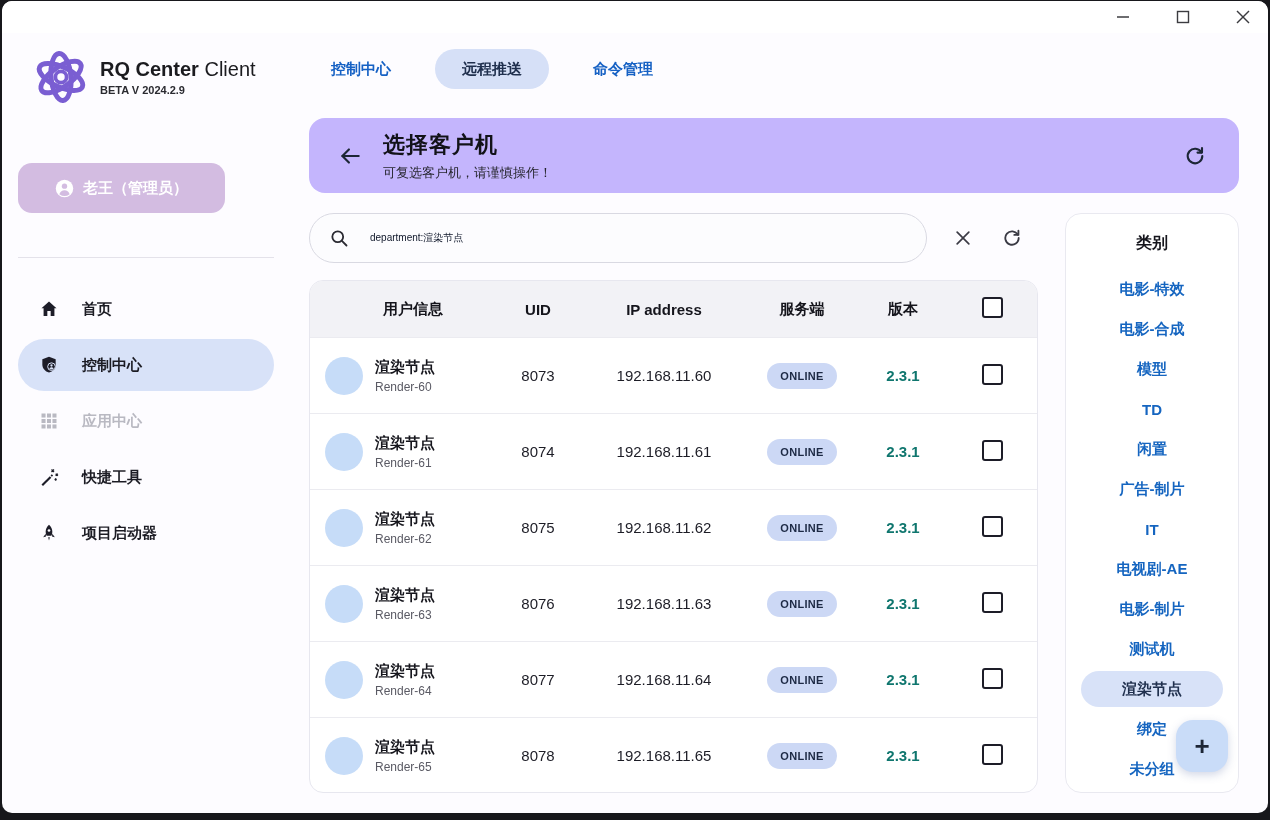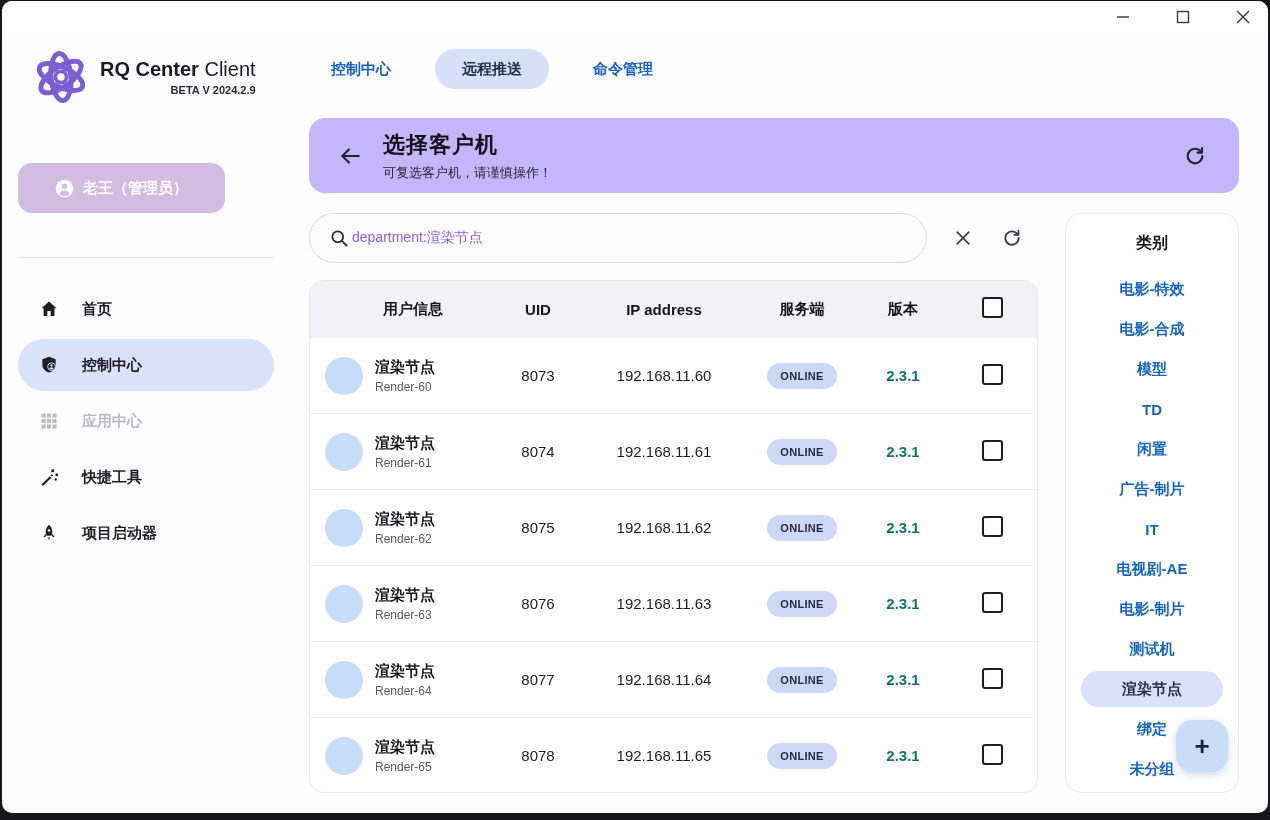--- a/index.html
+++ b/index.html
@@ -13,21 +13,21 @@
     background:#fdfcff;border-radius:10px;overflow:hidden;
   }
   
   .titlebar{position:absolute;top:0;left:0;right:0;height:32px;background:#ffffff;}
   .win-controls{position:absolute;right:14px;top:0;height:32px;display:flex;align-items:center;gap:38px;}
   .win-btn{width:22px;height:22px;display:flex;align-items:center;justify-content:center;cursor:pointer;}
   
   .brand{position:absolute;left:28px;top:45px;display:flex;align-items:center;gap:8px;}
   .brand-text .title{font-size:20px;color:#1b1b1f;white-space:nowrap;}
   .brand-text .title b{font-weight:bold;}
-  .brand-text .ver{font-size:11px;font-weight:bold;color:#2a2a30;margin-top:3px;text-align:right;}
+  .brand-text .ver{font-size:11px;font-weight:bold;color:#2a2a30;margin-top:3px;}
   .user-badge{
     position:absolute;left:16px;top:162px;width:207px;height:50px;border-radius:14px;
     background:#d3bce1;display:flex;align-items:center;justify-content:center;gap:9px;
     color:#ffffff;font-size:15px;font-weight:bold;
   }
   .sidebar-divider{position:absolute;left:16px;top:256px;width:256px;height:1px;background:#e4e2ea;}
   .menu{position:absolute;left:16px;top:282px;width:256px;}
   .menu-item{
     height:52px;margin-bottom:4px;border-radius:26px;display:flex;align-items:center;
     padding-left:20px;gap:22px;font-size:15px;font-weight:bold;color:#1c1c24;cursor:pointer;
@@ -49,22 +49,22 @@
   .banner-title{font-size:22px;font-weight:bold;color:#121218;letter-spacing:1px;}
   .banner-sub{font-size:13px;color:#26262e;margin-top:4px;}
   .banner-refresh{margin-left:auto;margin-right:30px;width:28px;height:28px;display:flex;align-items:center;justify-content:center;cursor:pointer;}
   
   .search-box{
     position:absolute;left:307px;top:212px;width:618px;height:50px;border-radius:25px;
     border:1px solid #d9d9e2;background:#fcfcfe;display:flex;align-items:center;box-sizing:border-box;
   }
   .search-icon{margin-left:19px;display:flex;}
   .search-input{
-    border:none;outline:none;background:transparent;font-size:14px;color:#8b5cf6;
-    margin-left:1px;flex:1;font-family:inherit;
+    border:none;outline:none;background:transparent;font-size:10px;color:#0f172a;
+    margin-left:19px;flex:1;font-family:inherit;
   }
   .icon-btn{position:absolute;width:26px;height:26px;display:flex;align-items:center;justify-content:center;cursor:pointer;}
   .clear-btn{left:948px;top:224px;}
   .search-refresh{left:997px;top:224px;}
   
   .client-table{
     position:absolute;left:307px;top:279px;width:729px;height:513px;background:#ffffff;
     border:1px solid #e7e7ef;border-radius:14px;box-sizing:border-box;overflow:hidden;
   }
   .t-grid{display:grid;grid-template-columns:184px 88px 164px 112px 90px 89px;align-items:center;}

